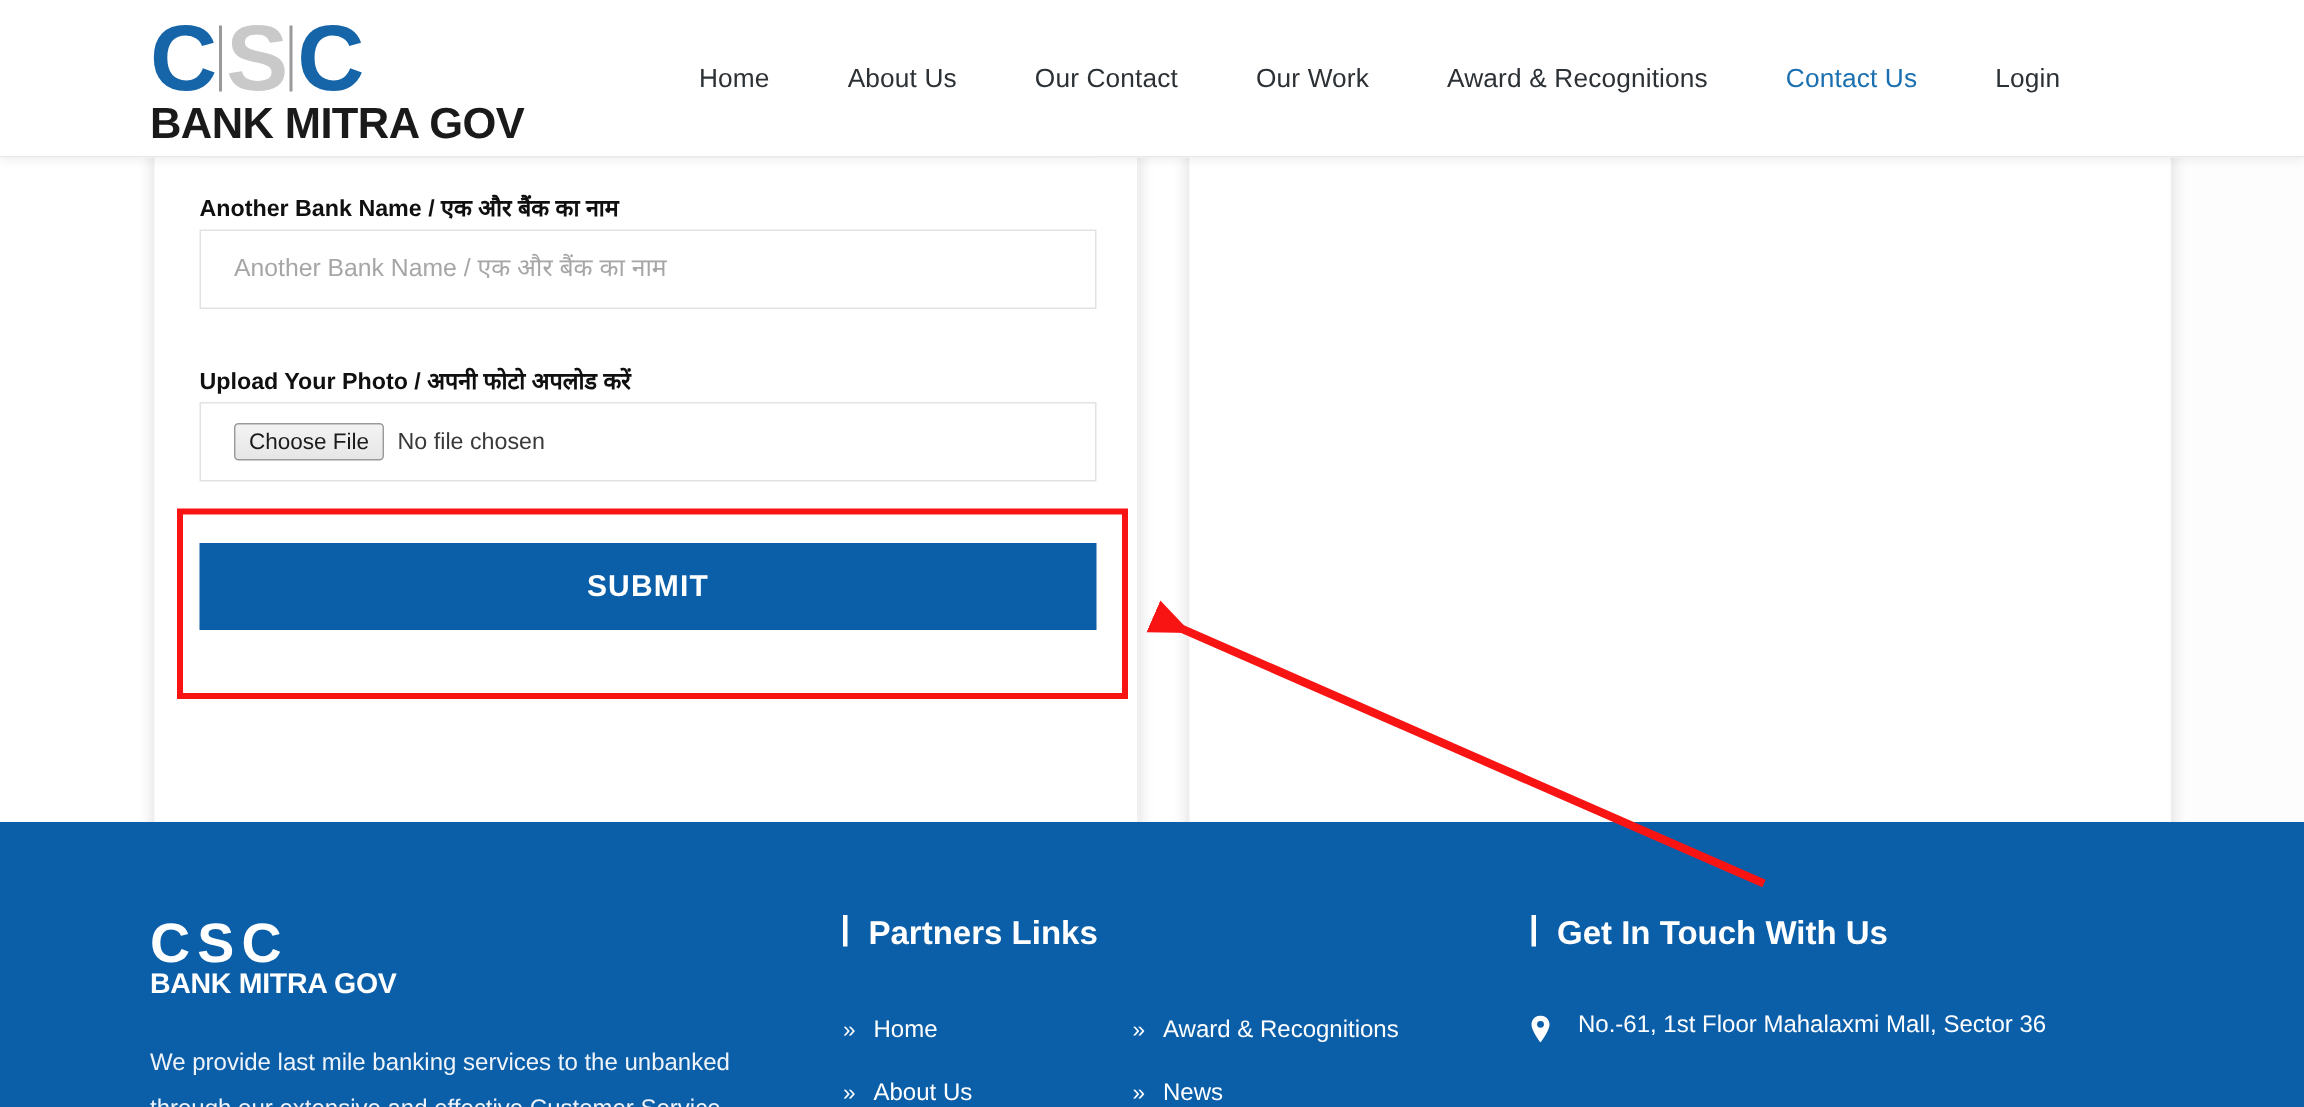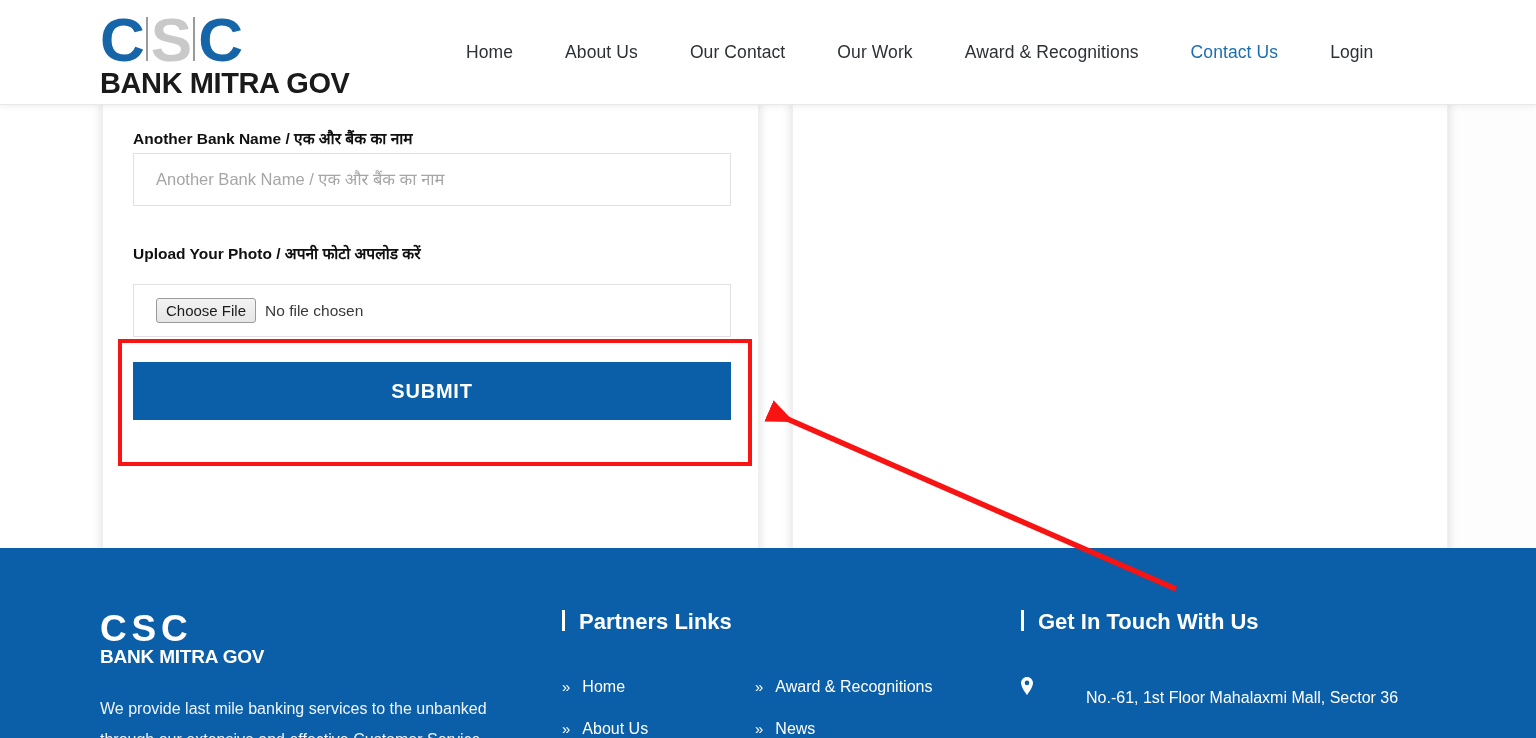--- a/index.html
+++ b/index.html
@@ -94,21 +94,20 @@
     outline: none;
   }
   .text-input::placeholder { color: #a6a6a6; }
 
   .file-row {
     position: absolute;
     border: 1px solid #e2e2e2;
     background: #ffffff;
     display: flex; align-items: center;
     padding-left: 22px;
-    margin-top: 16px;
   }
   .choose-file-btn {
     font-family: "Liberation Sans", sans-serif;
     font-size: 15px;
     color: #1b1b1b;
     background: linear-gradient(#f3f3f3, #e6e6e6);
     border: 1px solid #9a9a9a;
     border-radius: 3px;
     padding: 3px 9px;
     cursor: pointer;
@@ -248,18 +247,18 @@
     <a class="f-link" style="left:755px; top:130px;"><span class="f-chev">»</span><span>Award &amp; Recognitions</span></a>
     <a class="f-link" style="left:755px; top:172px;"><span class="f-chev">»</span><span>News</span></a>
 
     <h3 class="f-head" style="left:1021px; top:61px;">
       <span class="f-head-bar"></span><span>Get In Touch With Us</span>
     </h3>
 
     <svg class="pin-icon" style="top:129px;" viewBox="0 0 14 18">
       <path d="M7 0C3.7 0 1 2.7 1 6c0 4.4 6 12 6 12s6-7.6 6-12c0-3.3-2.7-6-6-6zm0 8.2A2.3 2.3 0 1 1 7 3.6a2.3 2.3 0 0 1 0 4.6z" fill="#ffffff"></path>
     </svg>
-    <div class="f-addr" style="top:136px;margin-left:34px;">No.-61, 1st Floor Mahalaxmi Mall, Sector 36</div>
+    <div class="f-addr" style="top:122px;">No.-61, 1st Floor Mahalaxmi Mall, Sector 36</div>
     <div class="f-addr" style="top:185px;">Maharashtra</div>
 
   </footer>
 
 </div>
 
 </body></html>

